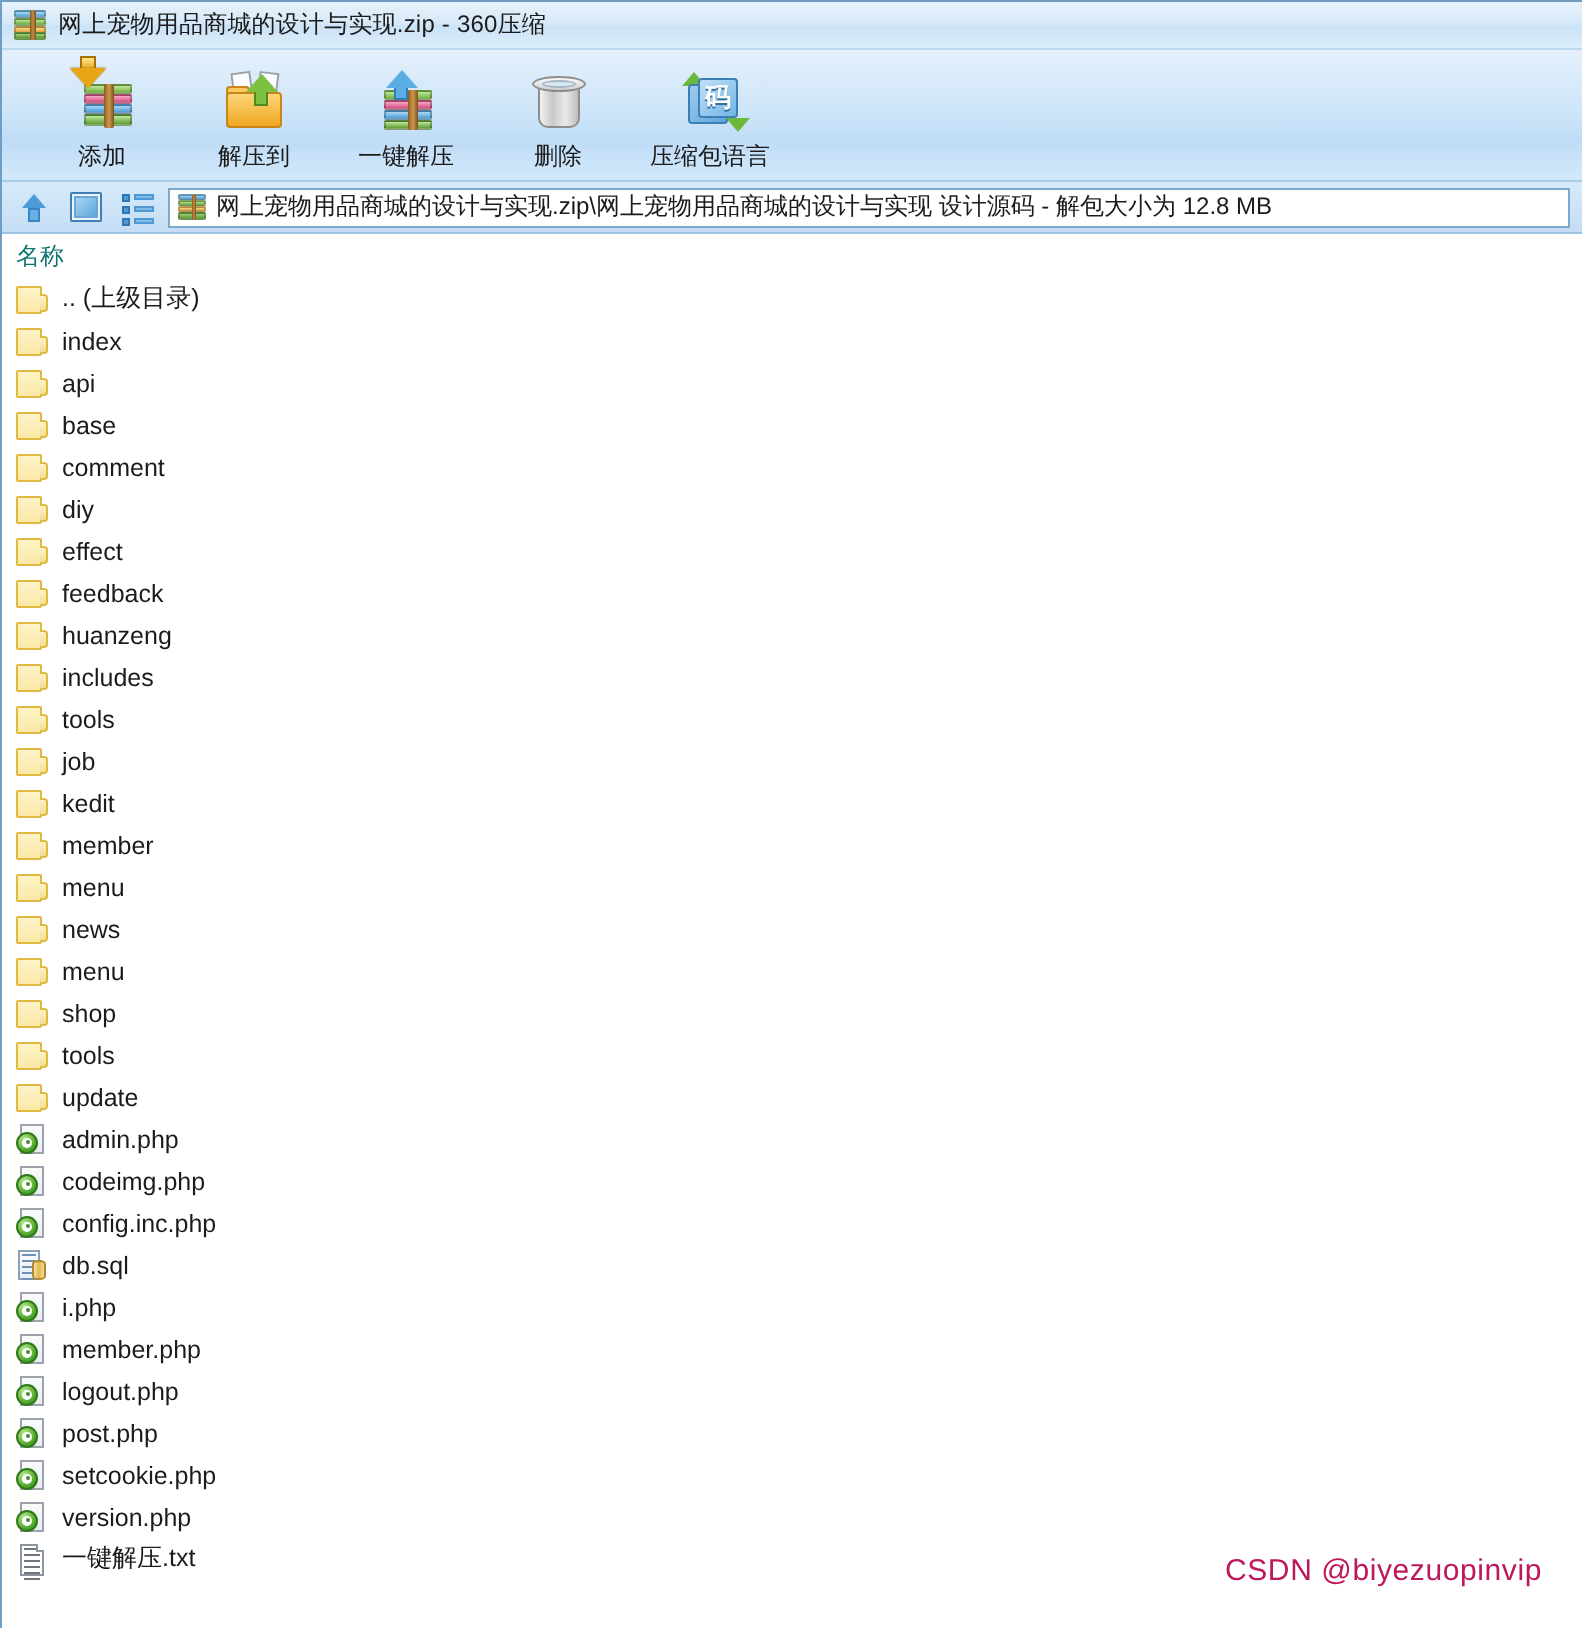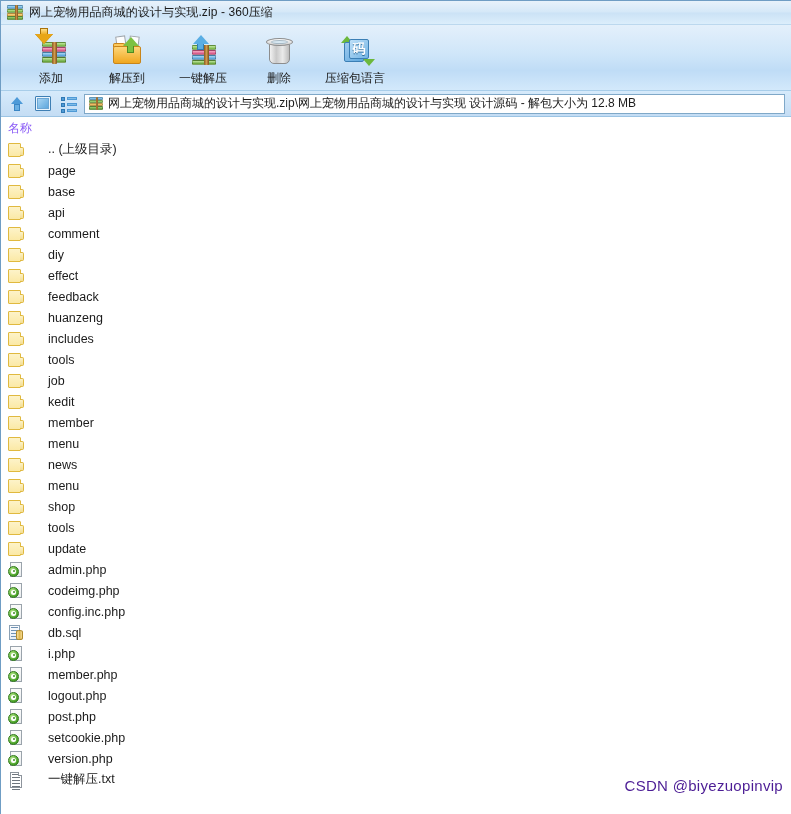--- a/index.html
+++ b/index.html
@@ -208,30 +208,29 @@
   }
   #col-header {
     height: 21px;
     display: flex;
     align-items: center;
     background: #ffffff;
     padding-left: 6px;
   }
   #col-header .col-name {
     font-size: 12px;
-    color: #8b5cf6;
+    color: #0f766e;
   }
   #file-rows { padding-left: 4px; }
   .file-row {
     height: 21px;
     display: flex;
     align-items: center;
     padding-left: 2px;
     cursor: default;
-    gap: 17px;
   }
   .file-row .fname {
     font-size: 12.5px;
     color: #1b1b1b;
     margin-left: 7px;
     white-space: nowrap;
   }
 
   
   .icon-folder { width: 16px; height: 15px; position: relative; flex:0 0 auto; }
@@ -292,24 +291,24 @@
   .icon-txt .lines { position:absolute; left:4px; top:2px; width:8px; height:12px; }
   .icon-txt .lines i { display:block; height:1px; background:#6f767e; margin-bottom:2px; }
   .icon-txt .corner {
     position:absolute; right:2px; top:0px; width:4px;height:4px;
     background:#ffffff; border-left:1px solid #8d949c; border-bottom:1px solid #8d949c;
   }
 
   
   #watermark {
     position: absolute;
-    right: 8px;
+    right: 20px;
     bottom: 20px;
     font-size: 15px;
-    color: #4c1d95;
+    color: #be185d;
     letter-spacing: 0.3px;
     user-select: none;
   }
 </style>
 </head>
 <body>
 
 <div id="app-window">
 
   <div id="title-bar">
@@ -429,35 +428,35 @@
             <span class="body"></span>
             <span class="tab"></span>
           </span>
           <span class="fname">.. (上级目录)</span>
         </div>
         <div class="file-row">
           <span class="icon-folder">
             <span class="body"></span>
             <span class="tab"></span>
           </span>
-          <span class="fname">page</span>
+          <span class="fname">index</span>
+        </div>
+        <div class="file-row">
+          <span class="icon-folder">
+            <span class="body"></span>
+            <span class="tab"></span>
+          </span>
+          <span class="fname">api</span>
         </div>
         <div class="file-row">
           <span class="icon-folder">
             <span class="body"></span>
             <span class="tab"></span>
           </span>
           <span class="fname">base</span>
-        </div>
-        <div class="file-row">
-          <span class="icon-folder">
-            <span class="body"></span>
-            <span class="tab"></span>
-          </span>
-          <span class="fname">api</span>
         </div>
         <div class="file-row">
           <span class="icon-folder">
             <span class="body"></span>
             <span class="tab"></span>
           </span>
           <span class="fname">comment</span>
         </div>
         <div class="file-row">
           <span class="icon-folder">

